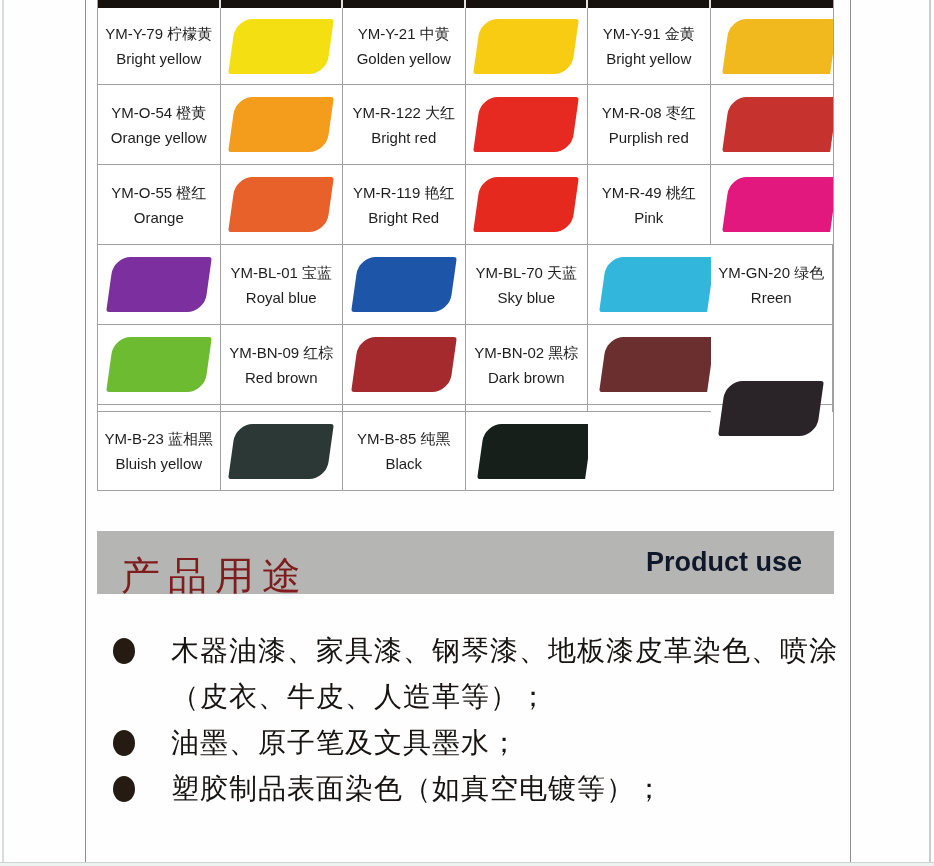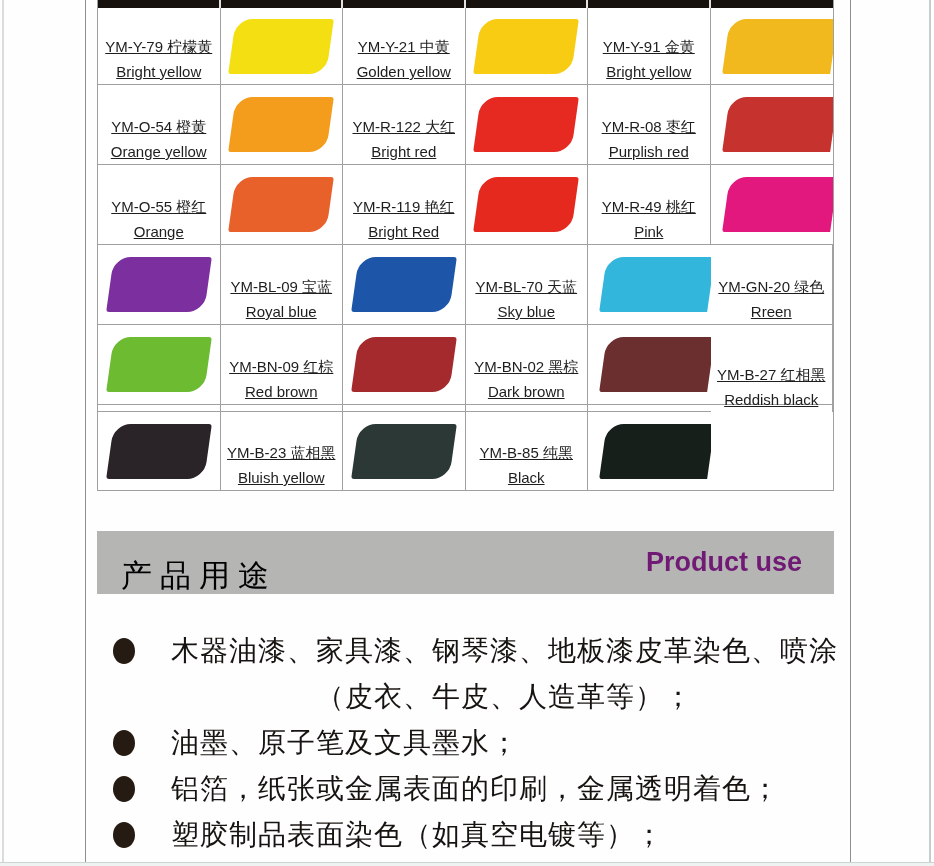--- a/index.html
+++ b/index.html
@@ -26,54 +26,53 @@
     background:#ffffff;
   }
   .tcell { box-sizing:border-box; border-right:1px solid #a0a0a0; border-bottom:1px solid #a0a0a0; }
   .tcell.last-col { border-right:none; }
   .tcell.last-row { border-bottom:none; }
   .tcell.topbar { background:#17110e; border-bottom:none; border-right:2px solid #e2e2e2; }
   .tcell.topbar.last-col { border-right:none; }
   .tcell.spacer { background:#ffffff; }
 
   .label-cell {
-    display:flex; flex-direction:column; align-items:center; justify-content:flex-end;
+    display:flex; flex-direction:column; align-items:center; justify-content:center;
     text-align:center; font-size:15px; line-height:25px; color:#1e1e1e; padding:0 1px;
     white-space:nowrap;
-    text-decoration:underline;
   }
   .swatch-cell { display:flex; align-items:center; justify-content:center; }
   .swatch {
     width:98px; height:55px; transform:skewX(-8deg);
     border-radius:17px 3px 17px 3px;
   }
   .swatch-cell.clip { overflow:hidden; justify-content:flex-start; padding-left:15px; }
   .swatch-cell.clip .swatch { width:122px; border-radius:17px 0 0 3px; }
 
   
   .band {
     margin-top:40px; width:737px; height:63px; background:#b5b6b4;
     display:flex; align-items:center; justify-content:space-between;
   }
   .band-cn {
     font-family:"Liberation Serif", serif;
-    font-size:31px; color:#000000; letter-spacing:8px; margin-left:24px; font-weight:500;margin-top:27px;
+    font-size:39px; color:#7f1d1d; letter-spacing:8px; margin-left:24px; font-weight:500;margin-top:27px;
   }
   .band-en {
     font-family:"Liberation Sans", sans-serif;
-    font-size:27px; font-weight:bold; color:#701a75; margin-right:32px;
+    font-size:27px; font-weight:bold; color:#0f172a; margin-right:32px;
   }
 
   
   .bullets {
     margin-top:34px;
     font-family:"Liberation Serif", serif;
     font-size:28px; color:#171310;
   }
-  .bullet { display:flex; align-items:flex-start;text-align:center; }
+  .bullet { display:flex; align-items:flex-start; }
   .dot {
     flex:none; width:22px; height:26px; border-radius:50%;
     background:#261b12; margin:10px 0 0 16px;
   }
   .blines { margin-left:36px; line-height:46px; white-space:nowrap; letter-spacing:1px; }
 </style>
 </head>
 <body>
 
 <div class="page">
@@ -151,21 +150,21 @@
           <div class="code-line">YM-R-49 桃红</div>
           <div class="en-line">Pink</div>
         </div>
         <div class="tcell swatch-cell clip last-col">
           <div class="swatch" style="background: rgb(226, 24, 126);"></div>
         </div>
         <div class="tcell swatch-cell">
           <div class="swatch" style="background: rgb(124, 47, 158);"></div>
         </div>
         <div class="tcell label-cell">
-          <div class="code-line">YM-BL-09 宝蓝</div>
+          <div class="code-line">YM-BL-01 宝蓝</div>
           <div class="en-line">Royal blue</div>
         </div>
         <div class="tcell swatch-cell">
           <div class="swatch" style="background: rgb(29, 85, 169);"></div>
         </div>
         <div class="tcell label-cell">
           <div class="code-line">YM-BL-70 天蓝</div>
           <div class="en-line">Sky blue</div>
         </div>
         <div class="tcell swatch-cell clip last-col">
@@ -191,24 +190,20 @@
         </div>
         <div class="tcell swatch-cell clip last-col">
           <div class="swatch" style="background: rgb(107, 47, 48);"></div>
         </div>
         <div class="tcell spacer"></div>
         <div class="tcell spacer"></div>
         <div class="tcell spacer"></div>
         <div class="tcell spacer"></div>
         <div class="tcell spacer"></div>
         <div class="tcell spacer last-col"></div>
-        <div class="tcell label-cell last-row">
-          <div class="code-line">YM-B-27 红相黑</div>
-          <div class="en-line">Reddish black</div>
-        </div>
         <div class="tcell swatch-cell last-row">
           <div class="swatch" style="background: rgb(42, 35, 40);"></div>
         </div>
         <div class="tcell label-cell last-row">
           <div class="code-line">YM-B-23 蓝相黑</div>
           <div class="en-line">Bluish yellow</div>
         </div>
         <div class="tcell swatch-cell last-row">
           <div class="swatch" style="background: rgb(44, 56, 53);"></div>
         </div>
@@ -236,24 +231,18 @@
         </div>
         <div class="bullet">
           <div class="dot"></div>
           <div class="blines">
             <div>油墨、原子笔及文具墨水；</div>
           </div>
         </div>
         <div class="bullet">
           <div class="dot"></div>
           <div class="blines">
-            <div>铝箔，纸张或金属表面的印刷，金属透明着色；</div>
-          </div>
-        </div>
-        <div class="bullet">
-          <div class="dot"></div>
-          <div class="blines">
             <div>塑胶制品表面染色（如真空电镀等）；</div>
           </div>
         </div>
       </div>
   </div>
 </div>
 
 </body></html>

